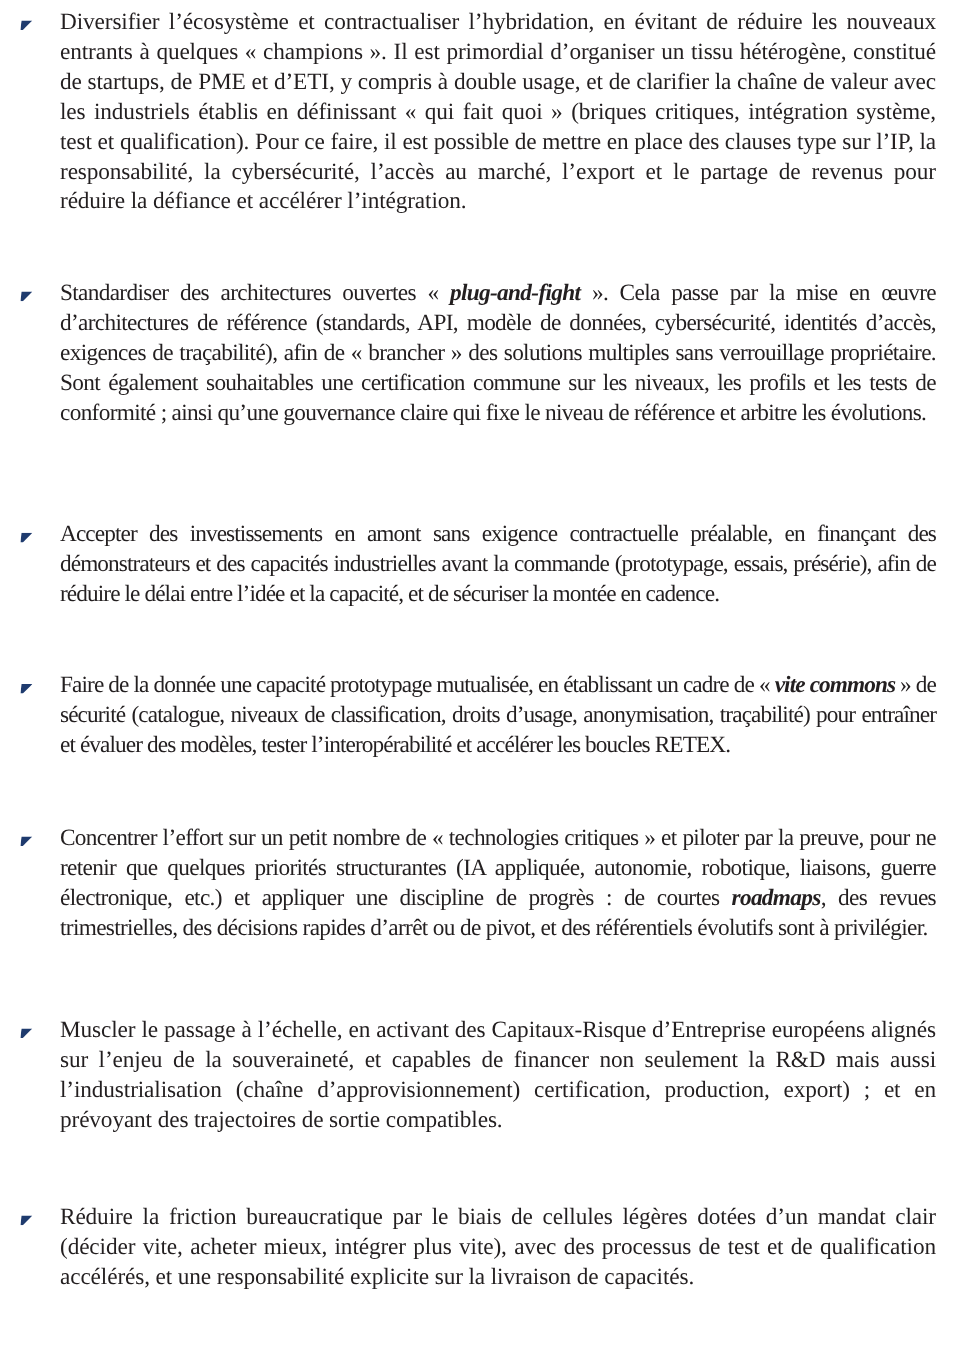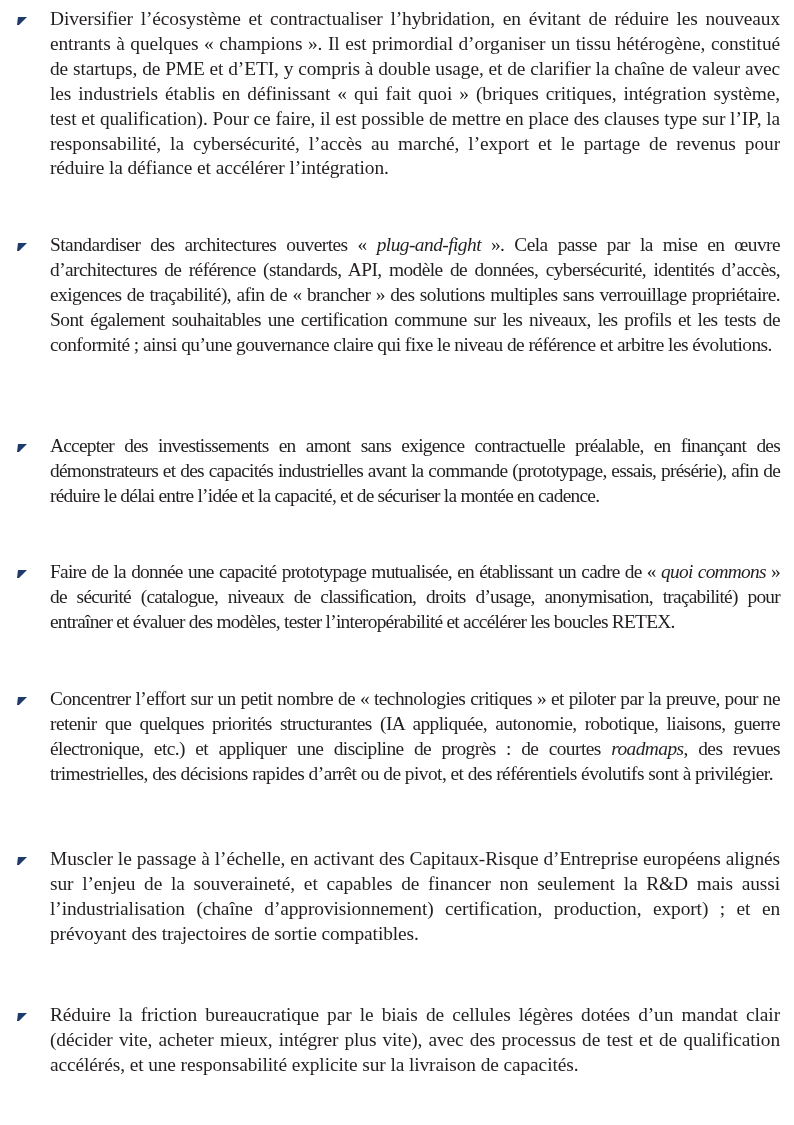--- a/index.html
+++ b/index.html
@@ -14,21 +14,21 @@
     .item { position: absolute; left: 0; width: 794px; }
     .bullet {
       position: absolute; left: 17px; width: 10px; height: 8px;
     }
     .bullet svg { display: block; }
     .text {
       position: absolute; left: 50px; width: 730px;
       text-align: justify;
       letter-spacing: -0.1px;
     }
-    .text em { font-style: italic; }
+    .text em { font-style: italic; font-weight: bold; }
     .condensed { letter-spacing: -0.75px; }
     .condensed2 { letter-spacing: -0.55px; }
   </style>
 </head>
 <body>
 
 <div class="doc">
 
   <div class="item" style="top:7px;">
     <span class="bullet" style="top:10px;">
@@ -63,21 +63,21 @@
     </div>
   </div>
 
   <div class="item" style="top:560px;">
     <span class="bullet" style="top:10px;">
       <svg width="10" height="8" viewBox="0 0 10 8">
           <polygon points="1,0 10,0 8,2 2,8 0,8" fill="#1f3b6e"></polygon>
         </svg>
     </span>
     <div class="text condensed">
-      <span>Faire de la donnée une capacité prototypage mutualisée, en établissant un cadre de « </span><em>quoi commons</em><span> » de sécurité (catalogue, niveaux de classification, droits d’usage, anonymisation, traçabilité) pour entraîner et évaluer des modèles, tester l’interopérabilité et accélérer les boucles RETEX.</span>
+      <span>Faire de la donnée une capacité prototypage mutualisée, en établissant un cadre de « </span><em>vite commons</em><span> » de sécurité (catalogue, niveaux de classification, droits d’usage, anonymisation, traçabilité) pour entraîner et évaluer des modèles, tester l’interopérabilité et accélérer les boucles RETEX.</span>
     </div>
   </div>
 
   <div class="item" style="top:687px;">
     <span class="bullet" style="top:10px;">
       <svg width="10" height="8" viewBox="0 0 10 8">
           <polygon points="1,0 10,0 8,2 2,8 0,8" fill="#1f3b6e"></polygon>
         </svg>
     </span>
     <div class="text condensed2">

